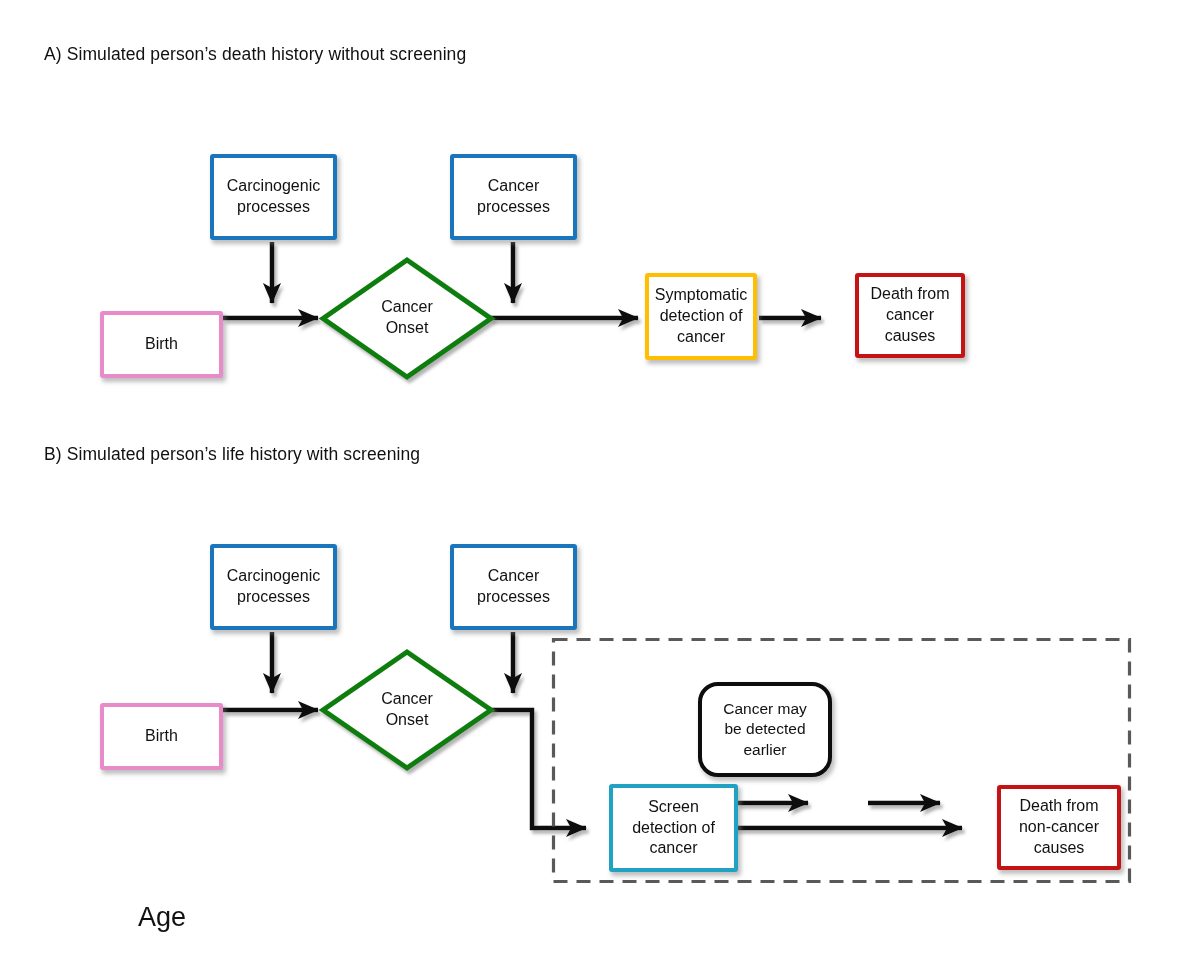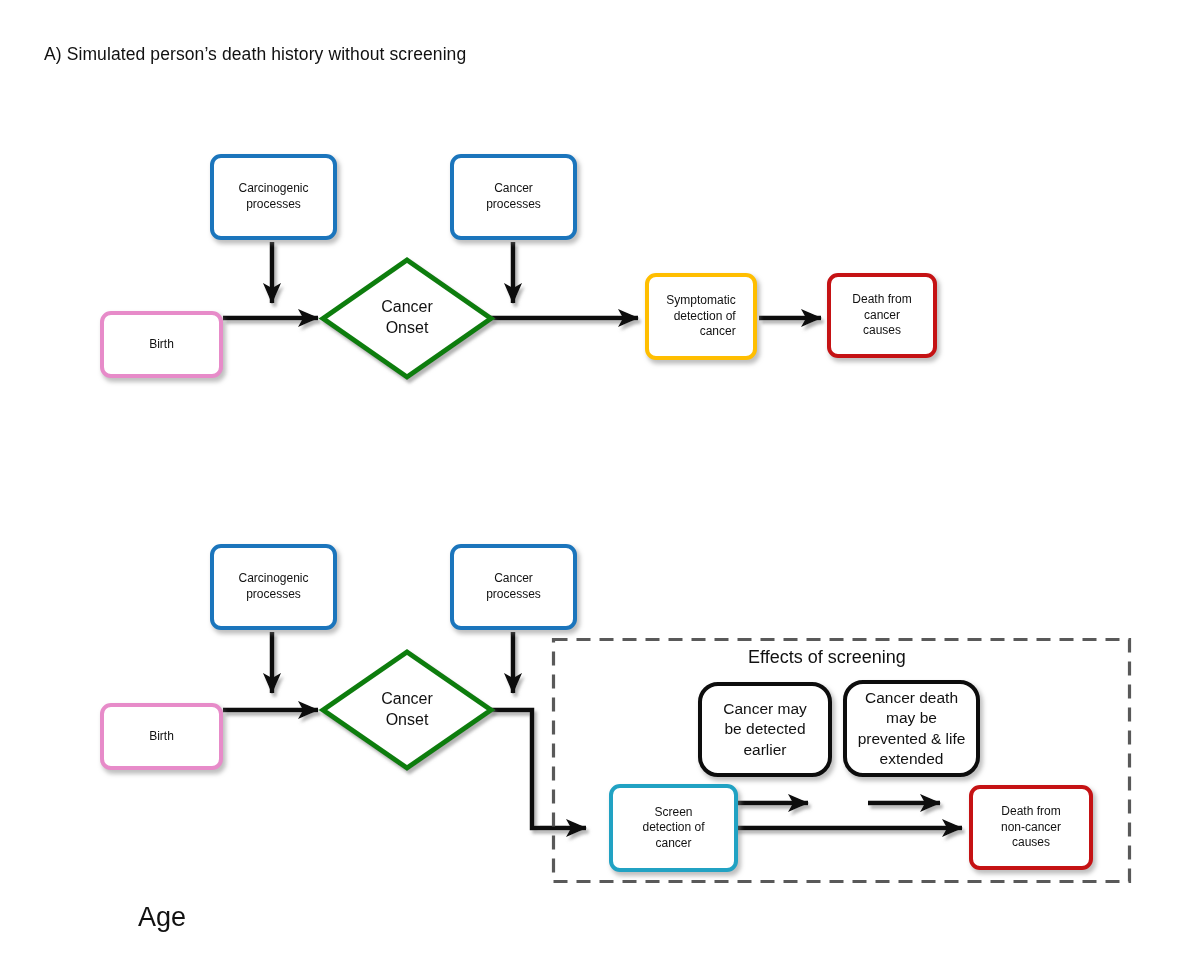--- a/index.html
+++ b/index.html
@@ -12,27 +12,27 @@
     font-family:"Liberation Sans","DejaVu Sans",sans-serif; color:var(--ink);
     overflow:hidden;
   }
   #diagram-svg{position:absolute; left:0; top:0; z-index:1;}
   .ptitle{position:absolute; font-size:17.5px; letter-spacing:0.1px; z-index:4; white-space:nowrap;}
   #title-a{left:44px; top:44px;}
   #title-b{left:44px; top:444px;}
   .box{
     position:absolute; box-sizing:border-box; background:#ffffff;
     display:flex; align-items:center; justify-content:center; text-align:center;
-    font-size:12px; line-height:1.3; white-space:pre-line; z-index:3;
-    border-radius:11px; box-shadow:2.5px 3.5px 4px rgba(130,130,130,0.5);
+    font-size:16px; line-height:1.3; white-space:pre-line; z-index:3;
+    border-radius:3px; box-shadow:2.5px 3.5px 4px rgba(130,130,130,0.5);
   }
   .b-blue{border:4px solid var(--blue);}
   .b-pink{border:4px solid var(--pink);margin-top:28px;}
-  .b-gold{border:4px solid var(--gold);text-align:right;}
-  .b-red{border:4px solid var(--red);}
+  .b-gold{border:4px solid var(--gold);}
+  .b-red{border:4px solid var(--red);margin-left:28px;}
   .b-cyan{border:4px solid var(--cyan);}
   .b-black{border:4px solid #0d0d0d; border-radius:20px;}
   .dlabel{
     position:absolute; display:flex; align-items:center; justify-content:center;
     text-align:center; font-size:16px; line-height:1.3; white-space:pre-line; z-index:3;
   }
   
   #carc-a {left:210px; top:154px; width:127px; height:86px;}
   #canp-a {left:450px; top:154px; width:127px; height:86px;}
   #birth-a{left:100px; top:283px; width:123px; height:67px;}
@@ -106,35 +106,31 @@
   <div class="box b-pink" id="birth-a">Birth</div>
   <div class="dlabel" id="onset-a-label">Cancer
 Onset</div>
   <div class="box b-gold" id="symp-a">Symptomatic
 detection of
 cancer</div>
   <div class="box b-red" id="death-a">Death from
 cancer
 causes</div>
 
+  <div class="ptitle" id="title-b">B) Simulated person’s life history with screening</div>
   <div class="box b-blue" id="carc-b">Carcinogenic
 processes</div>
   <div class="box b-blue" id="canp-b">Cancer
 processes</div>
   <div class="box b-pink" id="birth-b">Birth</div>
   <div class="dlabel" id="onset-b-label">Cancer
 Onset</div>
-  <div class="dlabel" id="effects-label">Effects of screening</div>
   <div class="box b-black" id="eff1">Cancer may
 be detected
 earlier</div>
-  <div class="box b-black" id="eff2">Cancer death
-may be
-prevented &amp; life
-extended</div>
   <div class="box b-cyan" id="screen-b">Screen
 detection of
 cancer</div>
   <div class="box b-red" id="death-b">Death from
 non-cancer
 causes</div>
 
   <div id="age-label">Age</div>
 
 </div>

